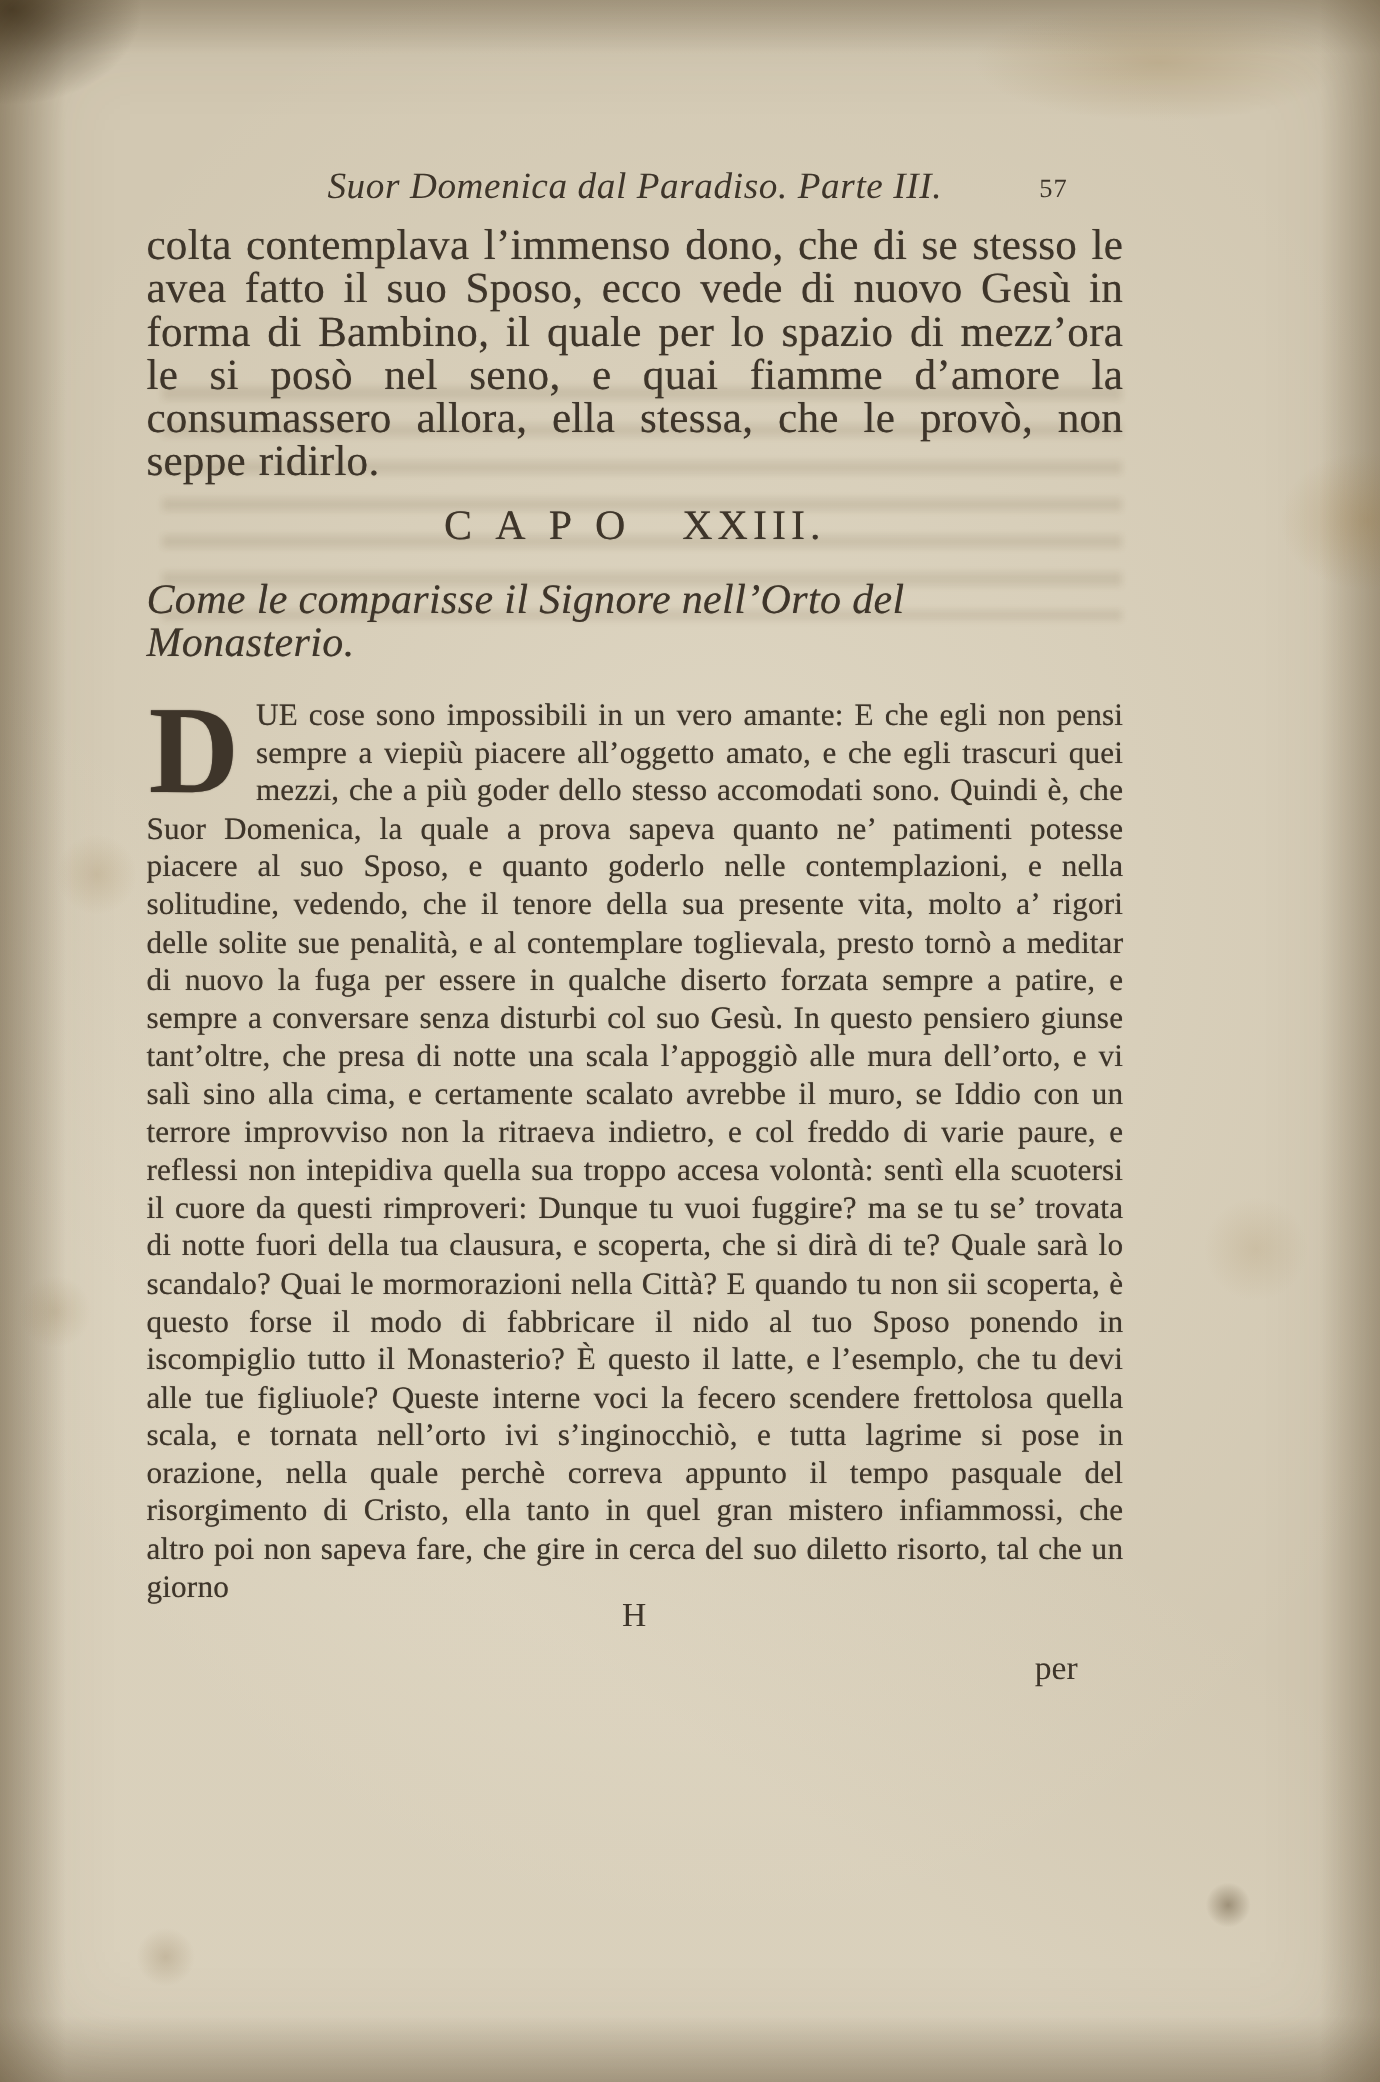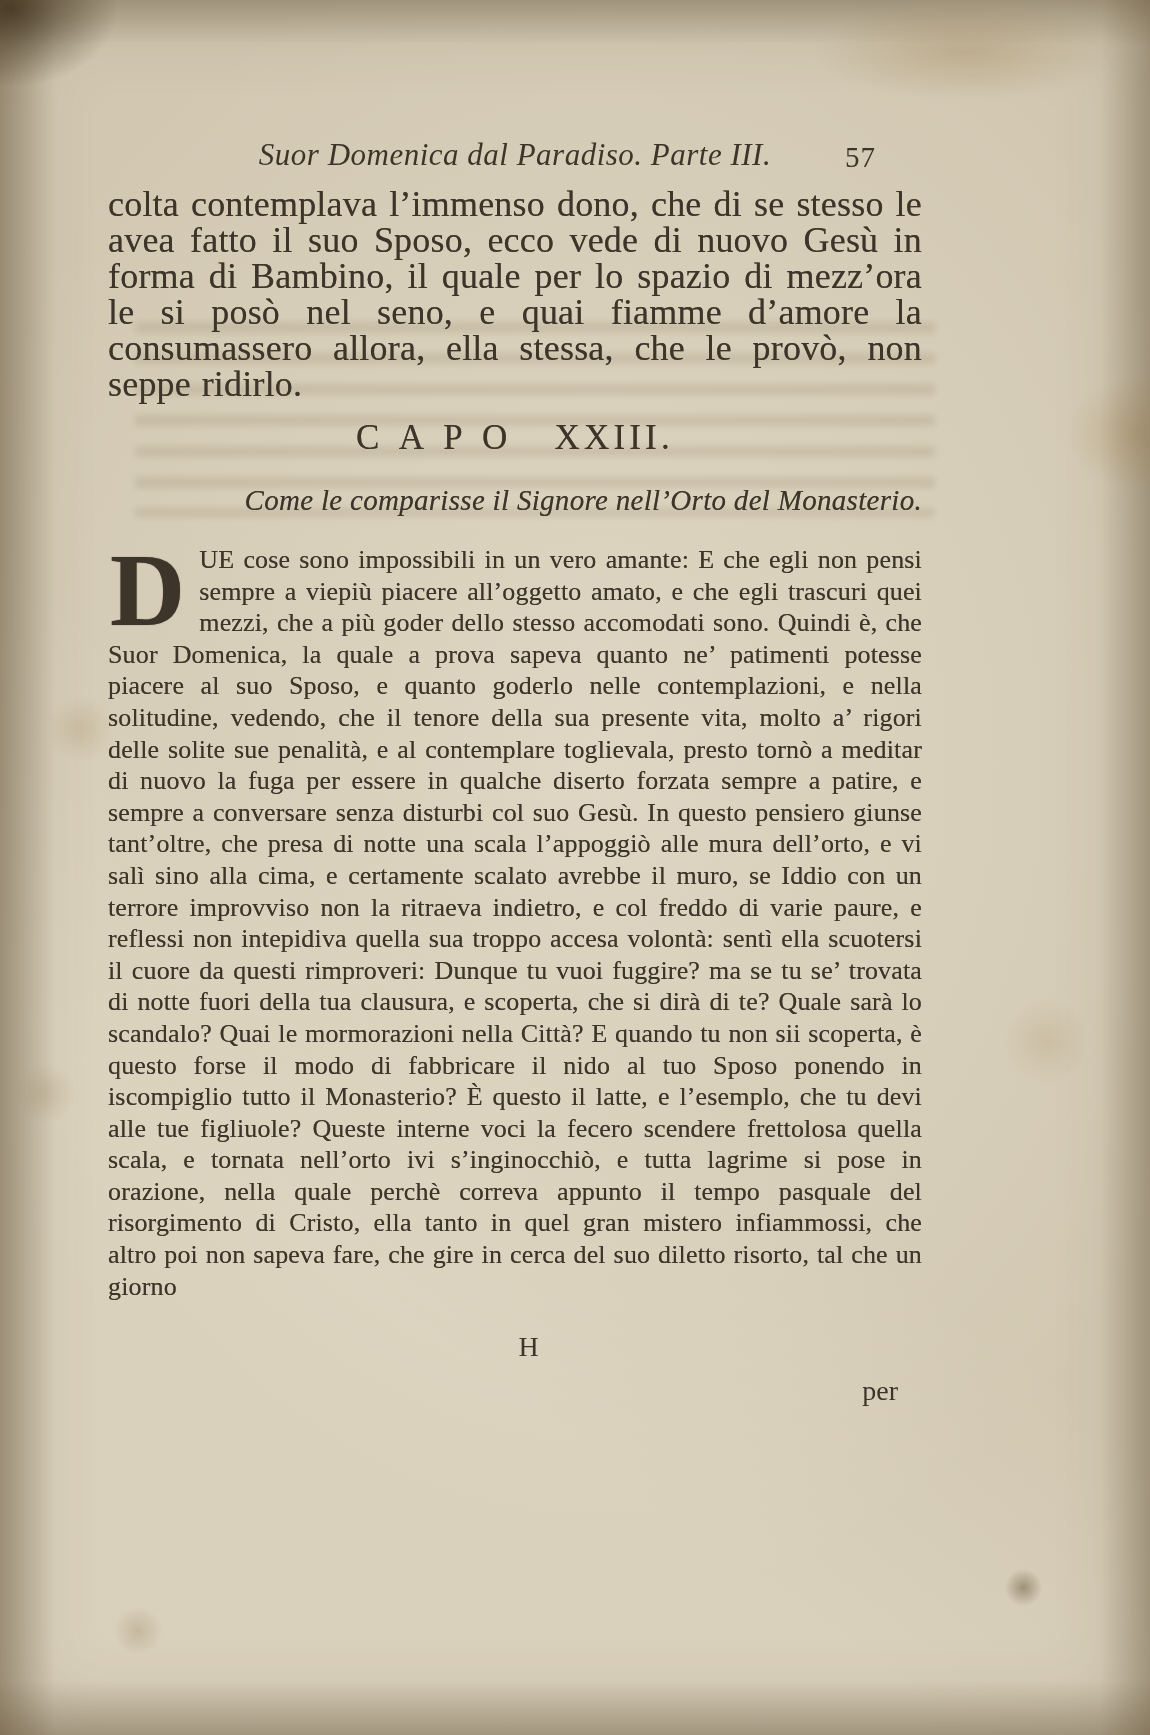--- a/index.html
+++ b/index.html
@@ -51,40 +51,40 @@
       rgba(108,90,58,.17) 0 11px,
       rgba(108,90,58,0) 11px 31px);
     filter: blur(3px);
     opacity: .8;
     pointer-events: none;
   }
 
   
   .content {
     position: absolute;
-    left: 108px;
+    left: 122px;
     top: 136px;
     width: 814px;
   }
 
   .running-head {
     position: relative;
     height: 44px;
     font-style: italic;
     font-size: 31px;
     line-height: 38px;
     text-align: center;
   }
   .running-title { letter-spacing: .5px; }
   .page-number {
     position: absolute;
     right: 46px;
     top: 2px;
     font-style: normal;
-    font-size: 29px;
+    font-size: 22px;
     letter-spacing: 1px;
   }
 
   .para {
     margin: 0;
     text-align: justify;
     text-shadow: 0 0 .6px rgba(62,53,42,.65);
   }
   .intro {
     margin-top: 6px;
@@ -102,23 +102,23 @@
     text-align: center;
     text-shadow: 0 0 .6px rgba(62,53,42,.65);
   }
   .heading-word   { letter-spacing: .55em; }
   .heading-number { letter-spacing: .12em; margin-left: .55em; }
 
   .chapter-subtitle {
     margin: 22px 0 0 0;
     font-weight: normal;
     font-style: italic;
-    font-size: 29px;
+    font-size: 35px;
     line-height: 36px;
-    text-align: right;
+    text-align: left;
     letter-spacing: .3px;
     text-shadow: 0 0 .6px rgba(62,53,42,.65);
   }
 
   .body-para {
     margin-top: 26px;
     font-size: 26px;
     line-height: 31.6px;
     letter-spacing: .15px;
     word-spacing: 1px;

